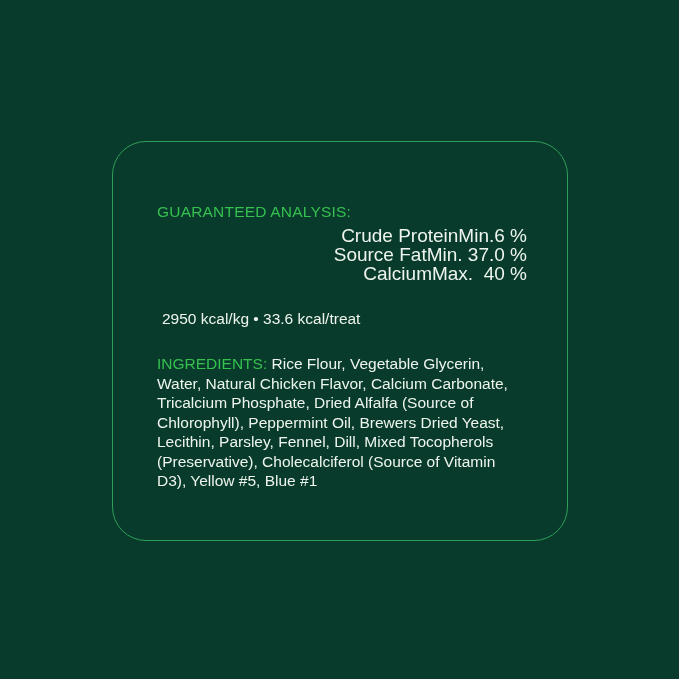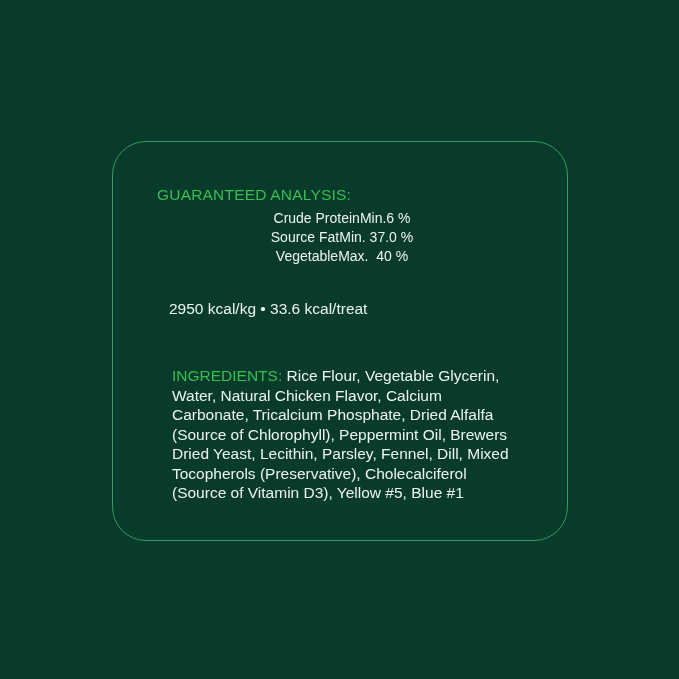--- a/index.html
+++ b/index.html
@@ -26,57 +26,57 @@
   .content {
     position: absolute;
     left: 157px;
     top: 186px;
     width: 370px;
   }
   .section-head {
     color: #35c04f;
     font-size: 15.5px;
     letter-spacing: 0.2px;
-    margin: 0 0 5px 0;
+    margin: 17px 0 5px 0;
     font-weight: normal;
   }
   .ga-rows {
     margin: 0;
     padding: 0;
     list-style: none;
   }
   .ga-row {
     display: flex;
-    justify-content: center;
+    justify-content: flex-end;
     align-items: baseline;
     color: #eef5ee;
-    font-size: 14px;
+    font-size: 19px;
     line-height: 19px;
   }
   .ga-row .nutrient {
     text-align: left;
   }
   .ga-row .value {
     text-align: right;
     white-space: pre;
   }
   .block-gap {
     height: 21px;
   }
   .body-line {
     color: #eef5ee;
     font-size: 15.5px;
     line-height: 19px;
-    margin: 12px;
+    margin: 5px;
   }
   .ing-block {
     color: #eef5ee;
     font-size: 15.5px;
     line-height: 19.5px;
-    margin: 15px;
+    margin: 0;
   }
   .ing-label {
     color: #35c04f;
   }
 </style>
 </head>
 <body>
 
 <div class="panel">
 </div>
@@ -88,21 +88,21 @@
     <ul class="ga-rows">
       <li class="ga-row">
         <span class="nutrient">Crude Protein</span>
         <span class="value">Min.6 %</span>
       </li>
       <li class="ga-row">
         <span class="nutrient">Source Fat</span>
         <span class="value">Min. 37.0 %</span>
       </li>
       <li class="ga-row">
-        <span class="nutrient">Vegetable</span>
+        <span class="nutrient">Calcium</span>
         <span class="value">Max.  40 %</span>
       </li>
     </ul>
   </div>
 
   <div class="block-gap"></div>
 
   <div>
     <p class="body-line">2950 kcal/kg • 33.6 kcal/treat</p>
   </div>

